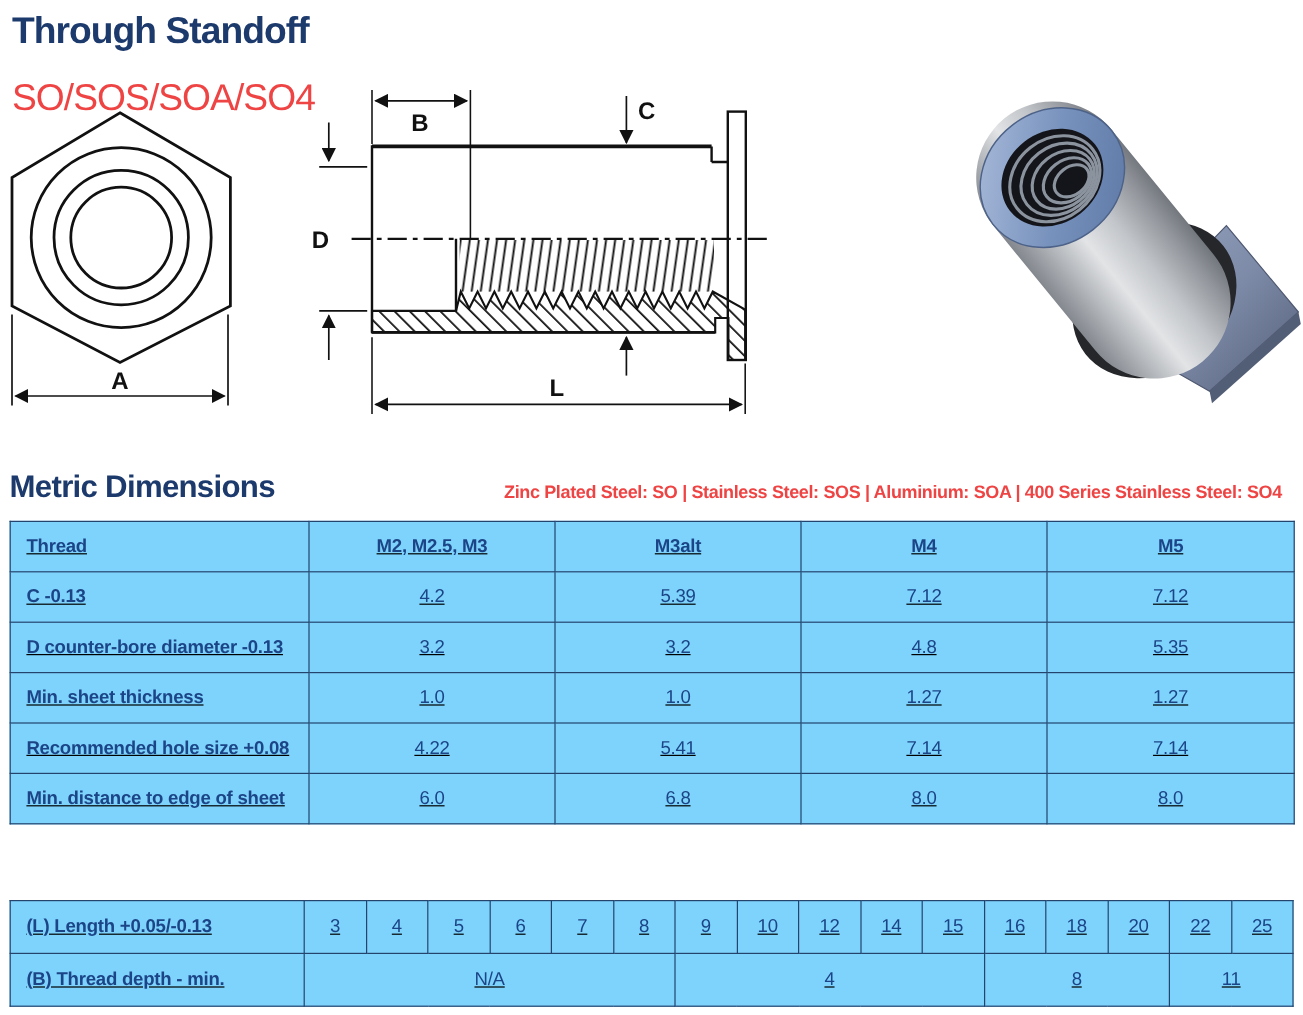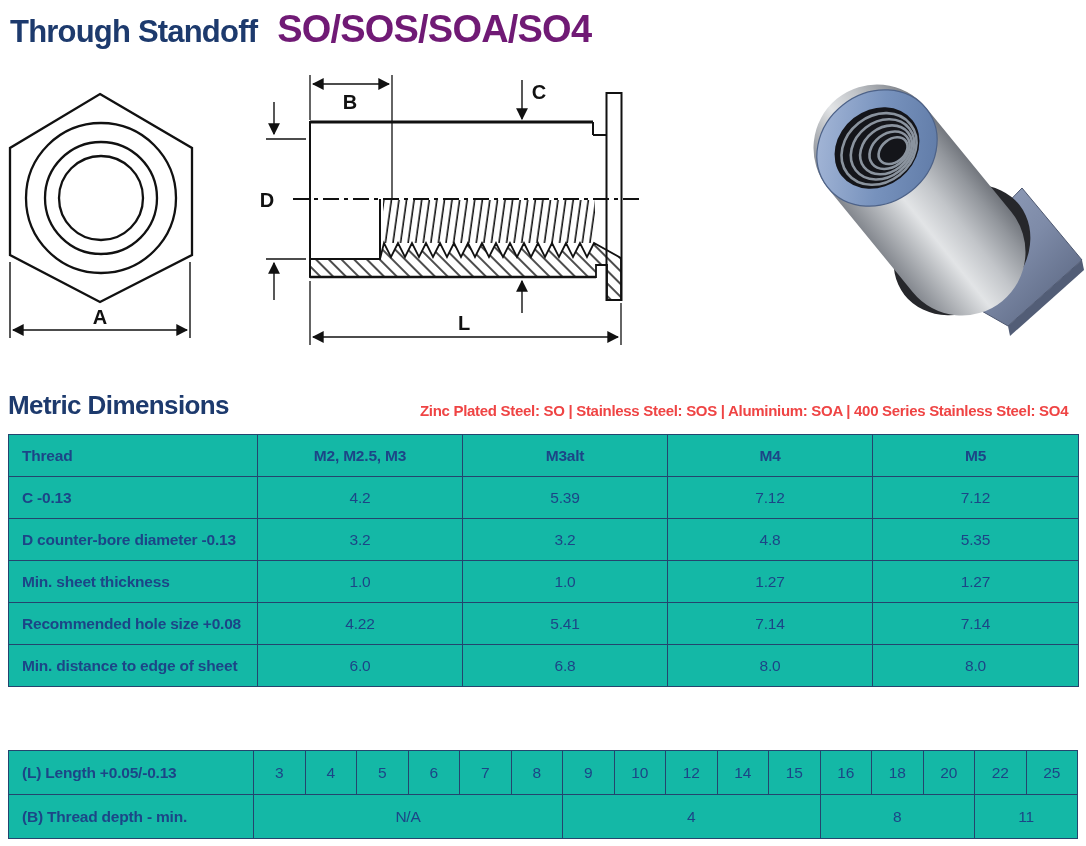--- a/index.html
+++ b/index.html
@@ -1,37 +1,37 @@
 <!DOCTYPE html>
 <html><head>
 <meta charset="utf-8">
 <style>
   html,body{margin:0;padding:0;background:#ffffff;}
   #page{position:relative;width:1086px;height:846px;background:#fff;overflow:hidden;
         font-family:"Liberation Sans", sans-serif;}
 
   
-  .title-row{position:absolute;top:8px;left:10px;display:flex;align-items:baseline;gap:20px;white-space:nowrap;}
+  .title-row{position:absolute;top:8px;left:10px;display:flex;align-items:baseline;gap:20px;white-space:nowrap;flex-direction:column;}
   .title-main{font-size:31px;font-weight:bold;color:#1d3a6d;letter-spacing:-0.8px;}
-  .title-codes{font-size:38px;font-weight:bold;color:#701a75;letter-spacing:-0.8px;}
+  .title-codes{font-size:31px;font-weight:normal;color:#ef4444;letter-spacing:-0.8px;}
 
   
   .drawing{position:absolute;}
   #hex-view{left:0;top:60px;}
   #section-view{left:253px;top:58px;}
   #photo-view{left:795px;top:52px;}
 
   
   .metric-heading{position:absolute;top:390px;left:8px;font-size:26px;font-weight:bold;
                   color:#1d3a6d;letter-spacing:-0.6px;white-space:nowrap;text-align:center;}
   .materials-note{position:absolute;top:402px;left:420px;width:660px;font-size:15px;font-weight:bold;
                   color:#ef4444;letter-spacing:-0.3px;white-space:nowrap;}
 
   
-  table{border-collapse:collapse;table-layout:fixed;background:#14b8a6;}
+  table{border-collapse:collapse;table-layout:fixed;background:#7dd3fc;text-decoration:underline;}
   #dims-table{position:absolute;top:434px;left:8px;width:1070px;}
   #len-table{position:absolute;top:750px;left:8px;width:1070px;padding-left:28px;}
   th,td{border:1.5px solid #24446e;color:#1c4587;font-size:15.5px;letter-spacing:-0.2px;
         overflow:hidden;white-space:nowrap;}
   #dims-table tr{height:42px;}
   #len-table tr{height:44px;}
   th{font-weight:bold;}
   th.rowlabel{text-align:left;padding-left:13px;}
   th.colhead{text-align:center;}
   td{text-align:center;font-weight:normal;}

